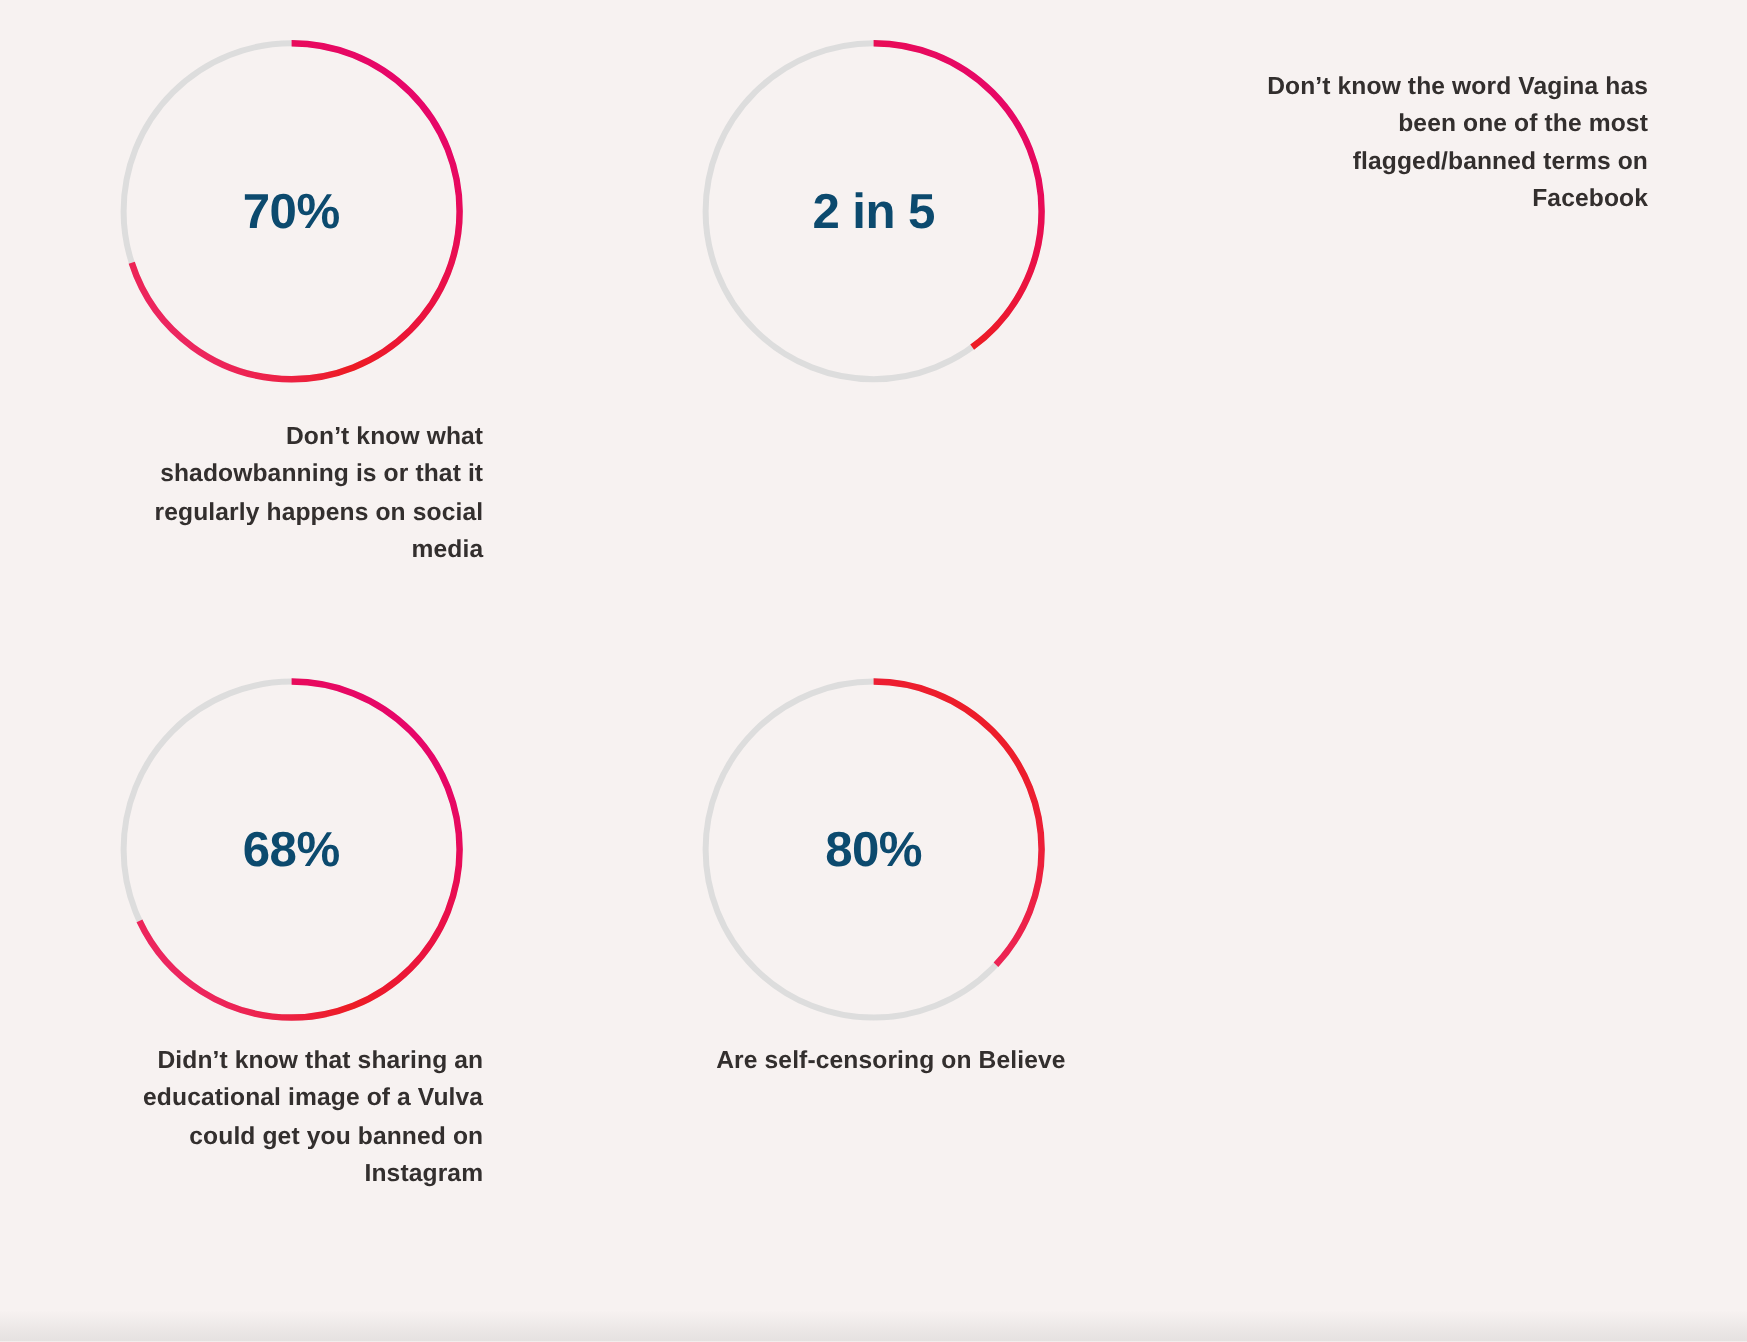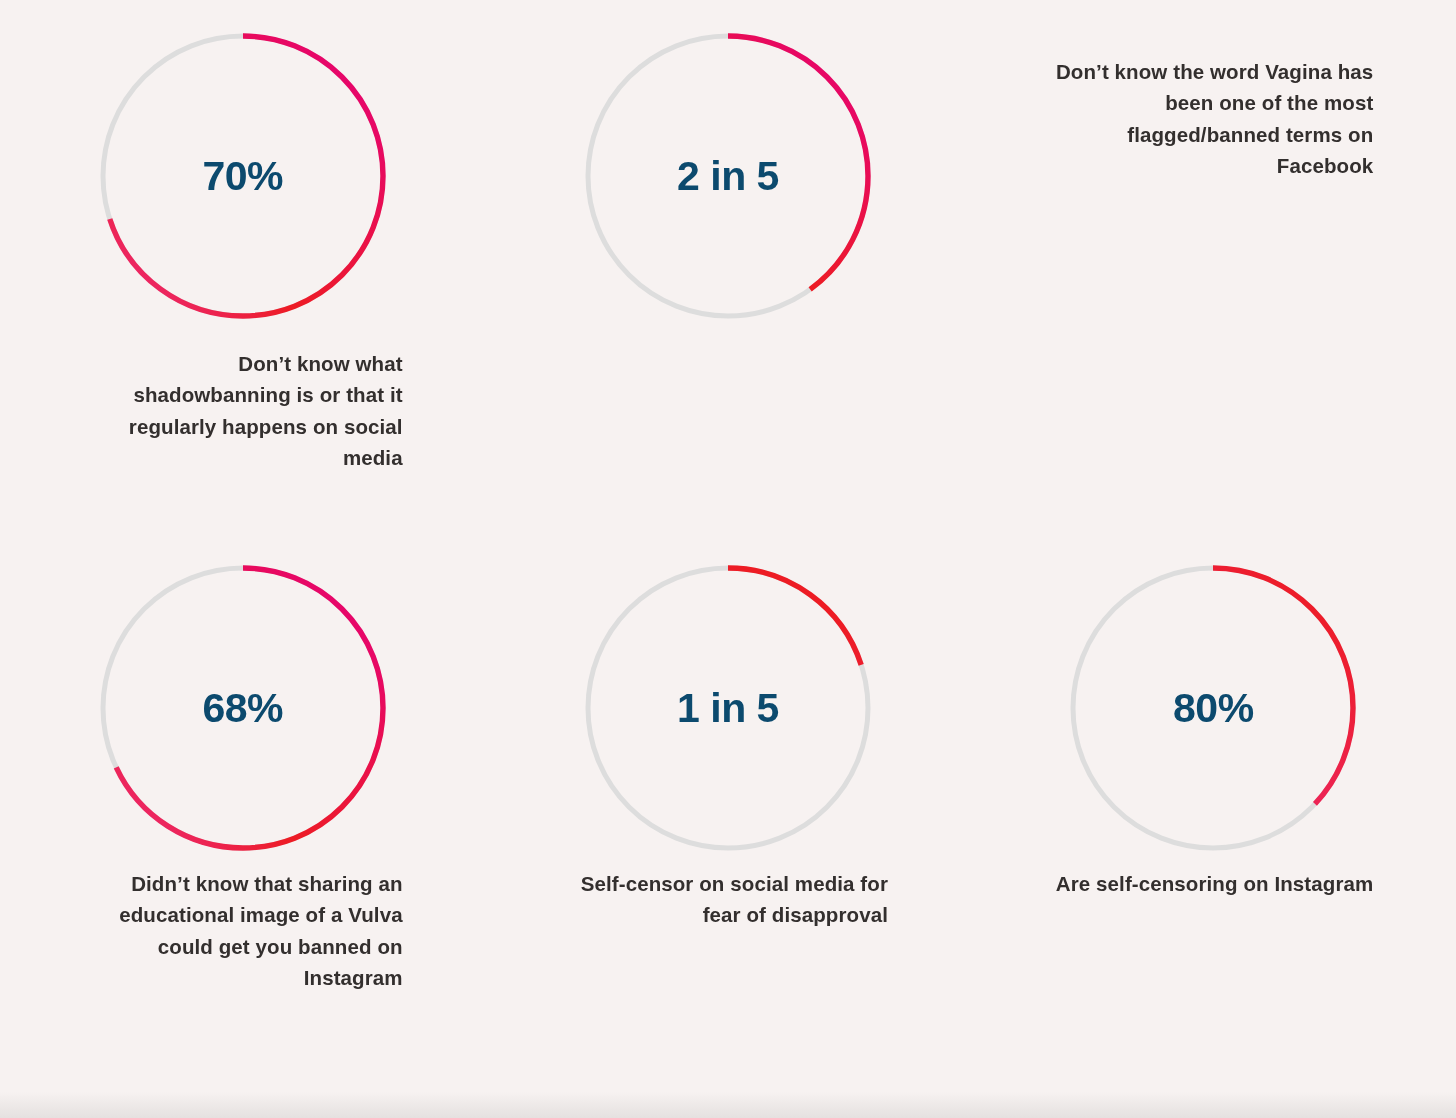--- a/index.html
+++ b/index.html
@@ -137,49 +137,33 @@
           </linearGradient>
         </defs>
         <circle cx="146" cy="146" r="140" fill="none" stroke="#dddddd" stroke-width="5"></circle>
         <circle class="arc" cx="146" cy="146" r="140" fill="none" stroke="url(#g3)" stroke-width="5.4" stroke-linecap="butt" transform="rotate(-90 146 146)" stroke-dasharray="598.1592412434966 282.4867017616454" stroke-dashoffset="0"></circle>
       </svg>
       <div class="donut-value">68%</div>
     </div>
     <div class="caption">Didn’t know that sharing an educational image of a Vulva could get you banned on Instagram</div>
   </div>
 
-  <div class="cell r2">
-    <div class="donut-wrap">
-      <svg viewBox="0 0 292 292">
-        <defs>
-          <linearGradient id="g4" x1="0" y1="0" x2="1" y2="0.55">
-            <stop offset="0%" stop-color="#ec2d8a"></stop>
-            <stop offset="100%" stop-color="#ed1c24"></stop>
-          </linearGradient>
-        </defs>
-        <circle cx="146" cy="146" r="140" fill="none" stroke="#dddddd" stroke-width="5"></circle>
-        <circle class="arc" cx="146" cy="146" r="140" fill="none" stroke="url(#g4)" stroke-width="5.4" stroke-linecap="butt" transform="rotate(-90 146 146)" stroke-dasharray="175.92918860102841 704.7167544041137" stroke-dashoffset="0"></circle>
-      </svg>
-      <div class="donut-value">1 in 5</div>
-    </div>
-    <div class="caption">Self-censor on social media for fear of disapproval</div>
-  </div>
 
   <div class="cell r2">
     <div class="donut-wrap">
       <svg viewBox="0 0 292 292">
         <defs>
           <linearGradient id="g5" x1="0" y1="0" x2="1" y2="0.8">
             <stop offset="0%" stop-color="#ec2d8a"></stop>
             <stop offset="100%" stop-color="#ed1c24"></stop>
           </linearGradient>
         </defs>
         <circle cx="146" cy="146" r="140" fill="none" stroke="#dddddd" stroke-width="5"></circle>
         <circle class="arc" cx="146" cy="146" r="140" fill="none" stroke="url(#g5)" stroke-width="5.4" stroke-linecap="butt" transform="rotate(-90 146 146)" stroke-dasharray="325.46899891190253 555.1769440932395" stroke-dashoffset="0"></circle>
       </svg>
       <div class="donut-value">80%</div>
     </div>
-    <div class="caption">Are self-censoring on Instagram</div>
+    <div class="caption">Are self-censoring on Believe</div>
   </div>
 
 </div>
 
 <div id="bottom-shade"></div>
 
 </body></html>

